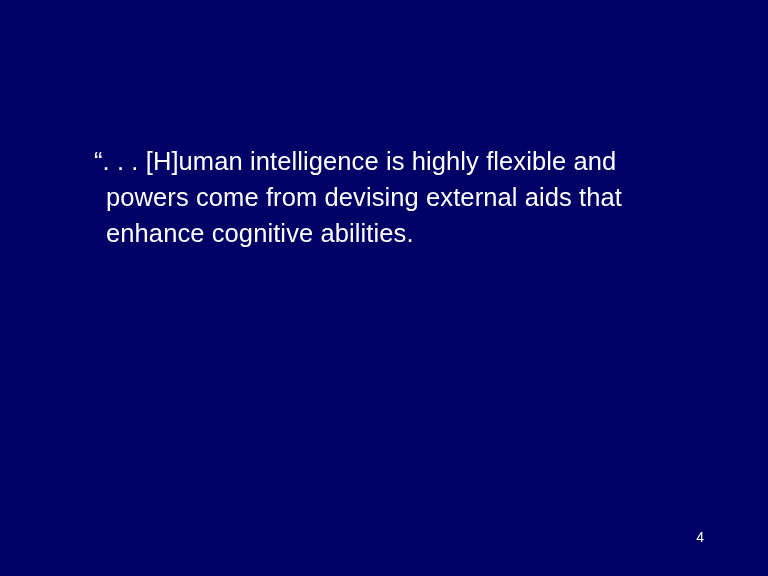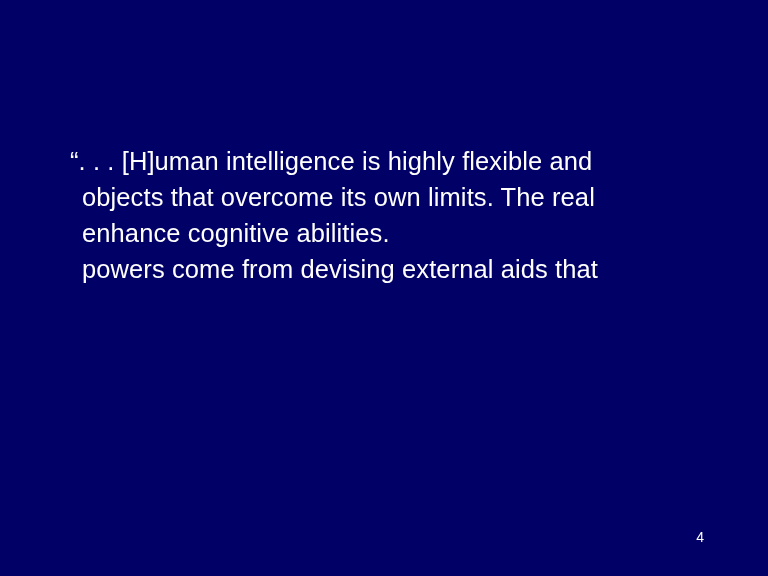--- a/index.html
+++ b/index.html
@@ -14,21 +14,21 @@
   }
   #slide {
     position: relative;
     width: 768px;
     height: 576px;
     background: #000066;
     box-sizing: border-box;
   }
   #quote-block {
     position: absolute;
-    left: 70px;
+    left: 94px;
     top: 143px;
     width: 625px;
   }
   .quote-line {
     color: #FFFFFF;
     font-family: "Liberation Sans", sans-serif;
     font-size: 25.5px;
     line-height: 36px;
     letter-spacing: 0.1px;
     white-space: pre;
@@ -49,20 +49,19 @@
     text-align: right;
   }
 </style>
 </head>
 <body>
 
 <div id="slide">
 
   <div id="quote-block">
     <div class="quote-line">“. . . [H]uman intelligence is highly flexible and</div>
-    <div class="quote-line indent">objects that overcome its own limits. The real</div>
+    <div class="quote-line indent">powers come from devising external aids that</div>
     <div class="quote-line indent">enhance cognitive abilities.</div>
-    <div class="quote-line indent">powers come from devising external aids that</div>
   </div>
 
   <div id="page-number">4</div>
 
 </div>
 
 </body></html>

